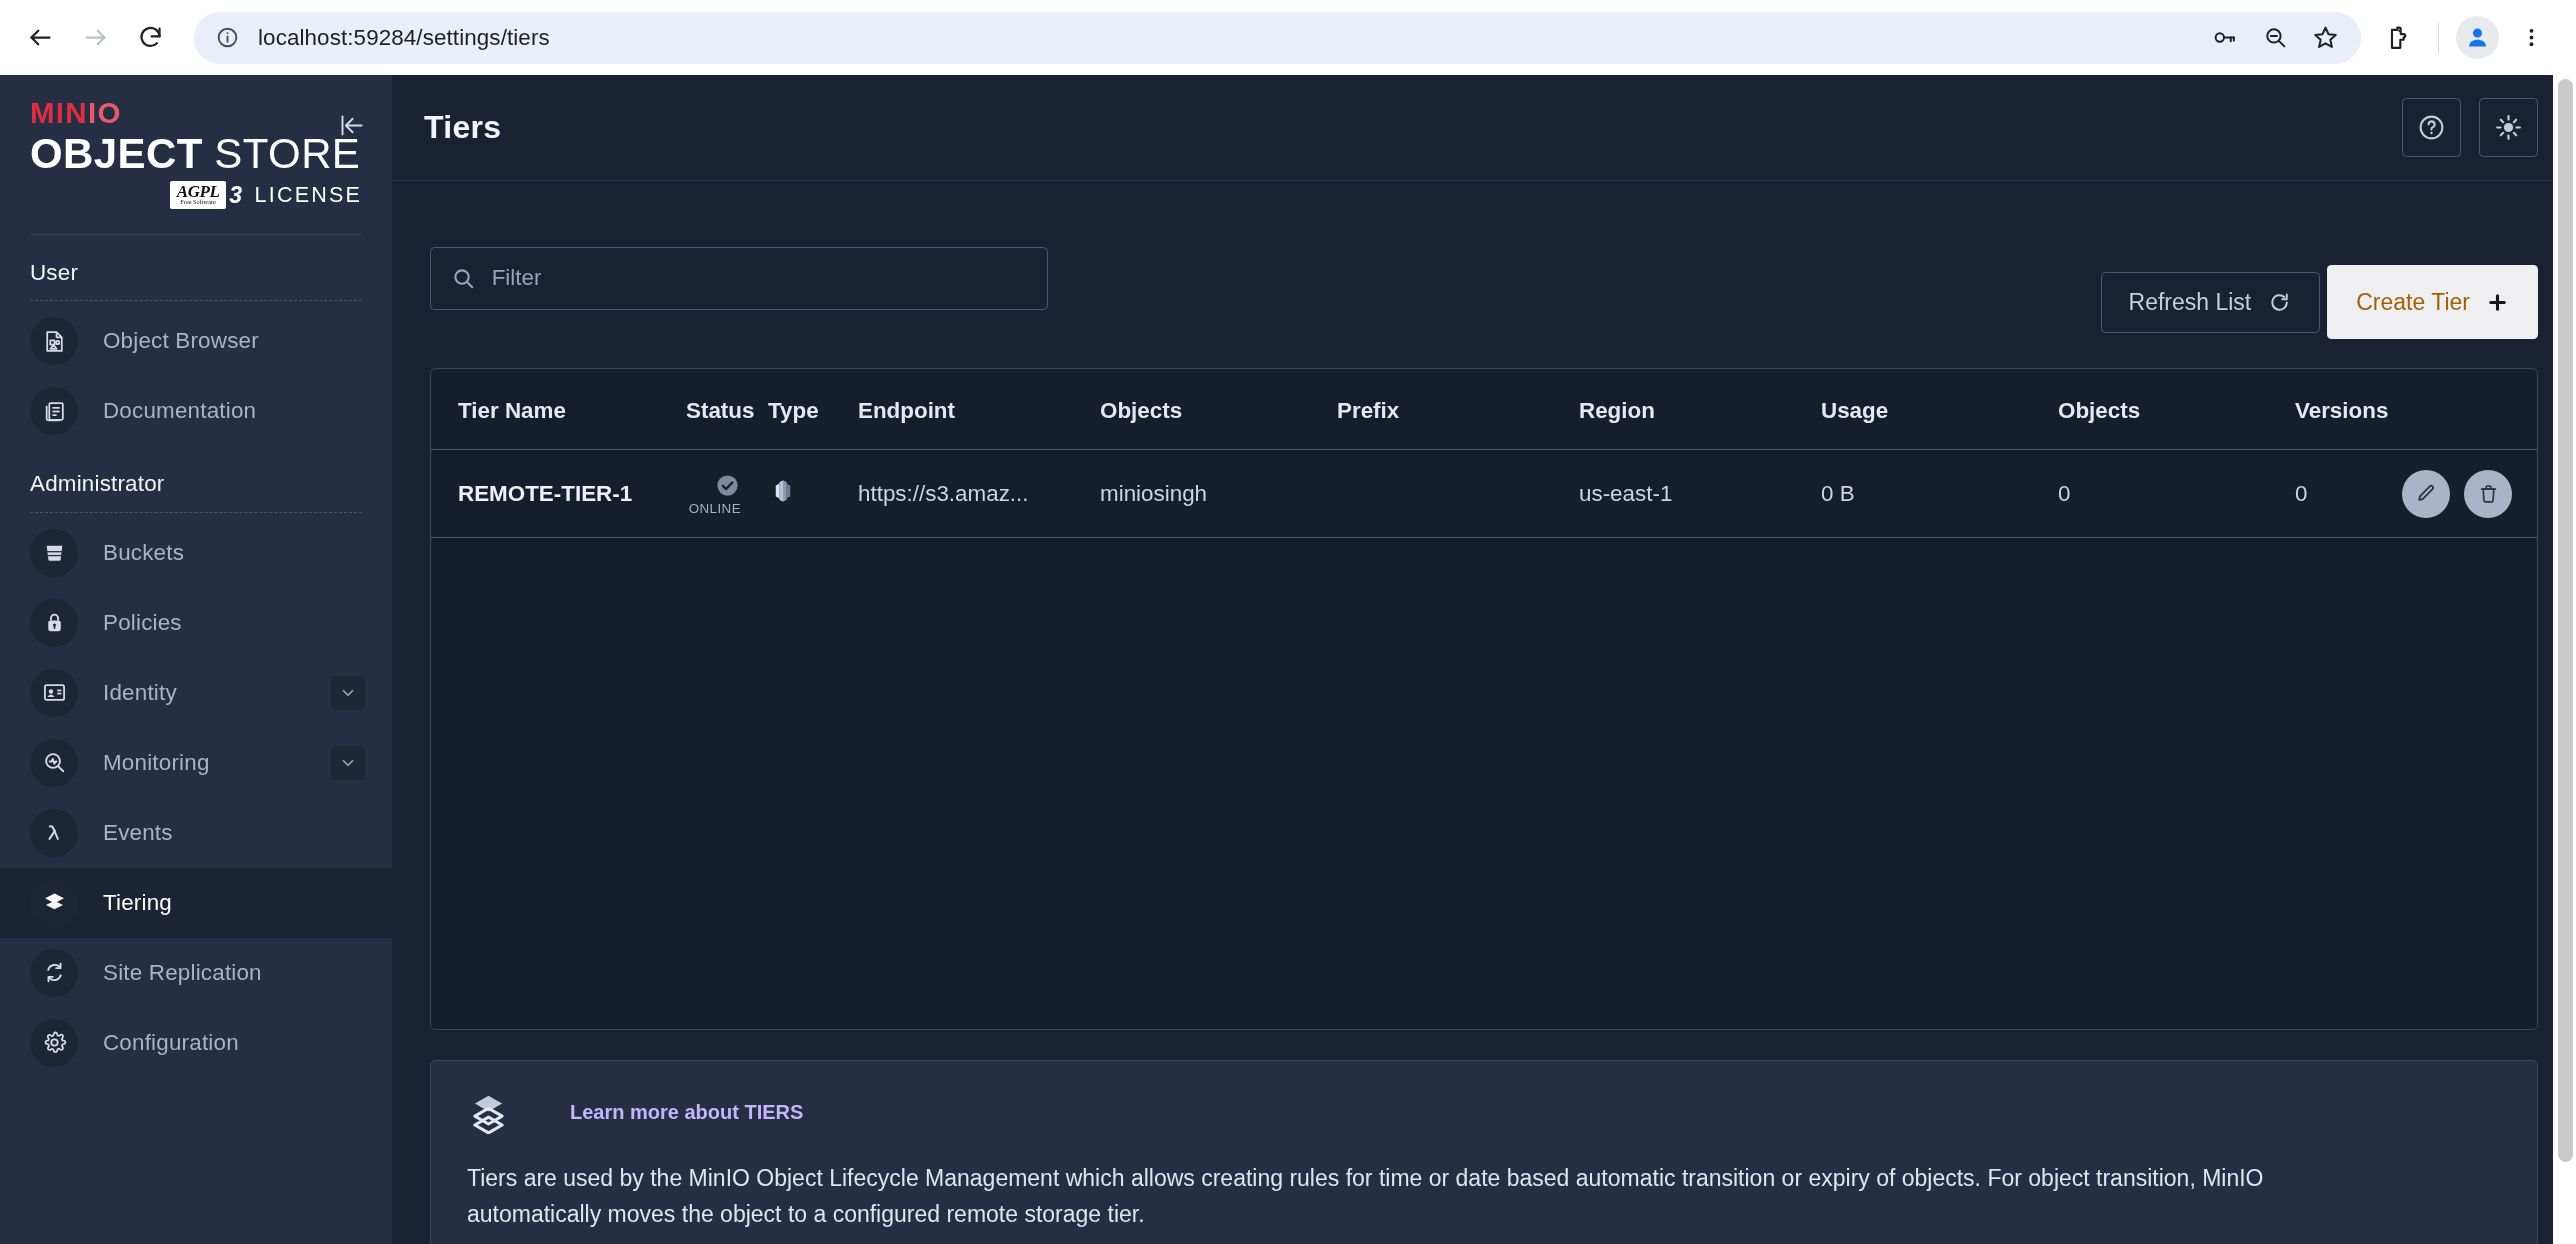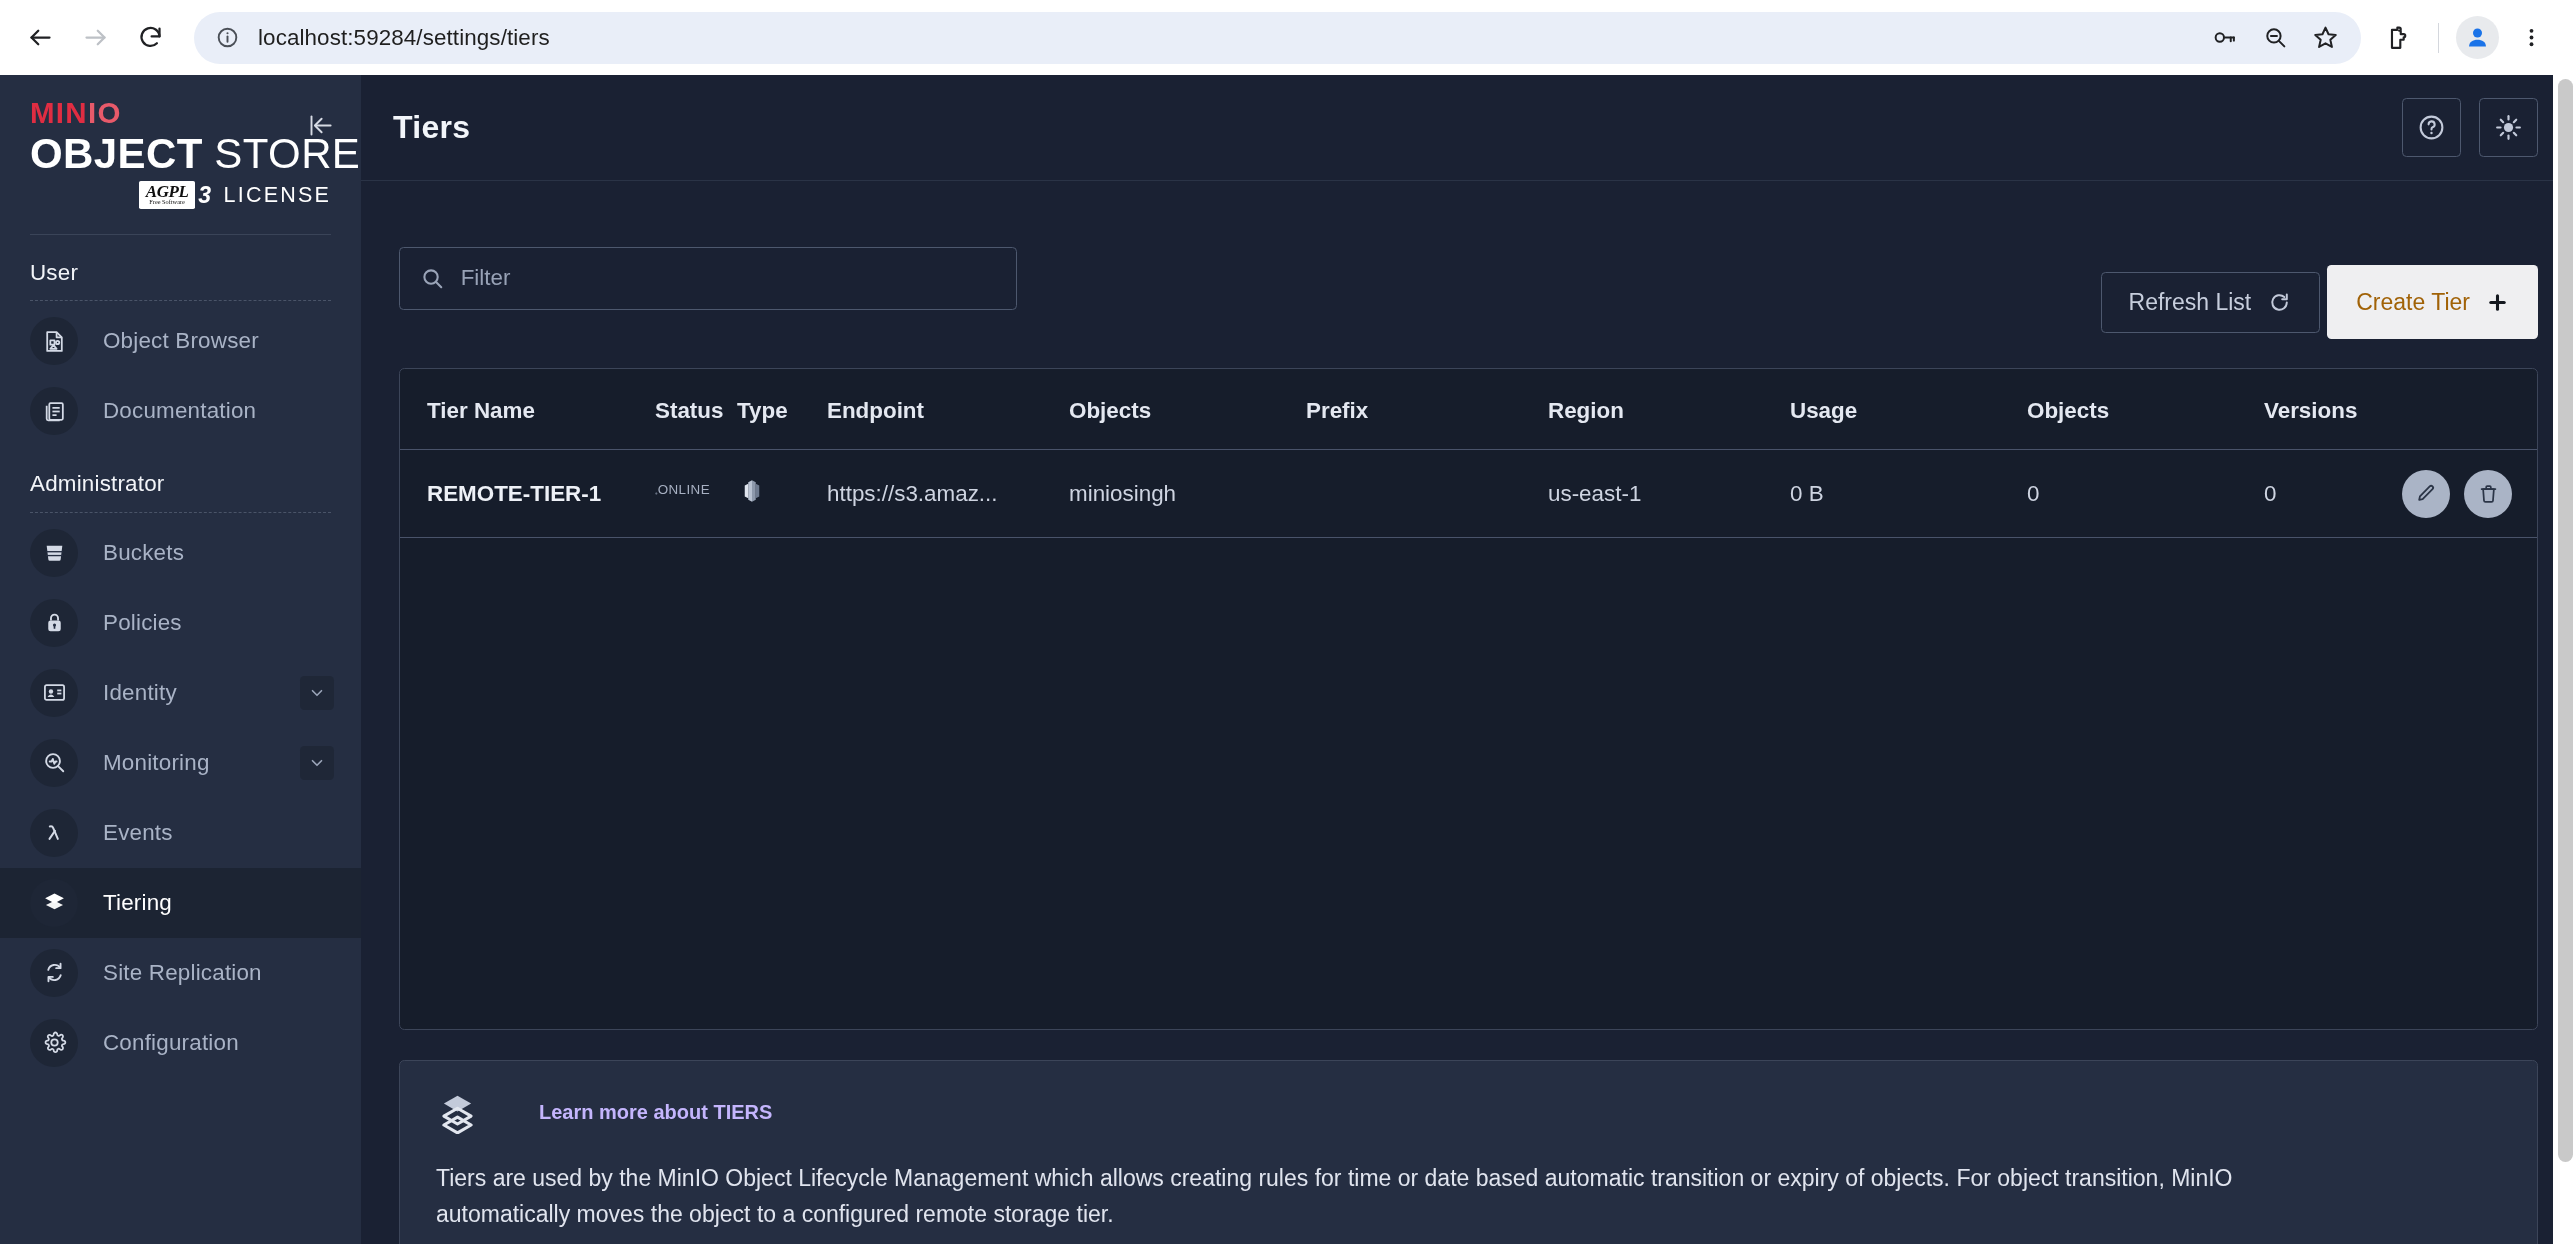--- a/index.html
+++ b/index.html
@@ -77,21 +77,21 @@
   
   #app {
     display: flex;
     height: calc(1244px - 75px);
     width: 2576px;
     background: #1a2133;
   }
 
   
   #sidebar {
-    width: 361px;
+    width: 392px;
     flex: none;
     background: #252e42;
     display: flex;
     flex-direction: column;
     padding-top: 23px;
     position: relative;
   }
   #logo-block { padding: 0 30px; position: relative; }
   #collapse-btn {
     position: absolute;
@@ -314,21 +314,21 @@
     color: #ced4e1;
     padding: 19.7px 0;
     border-bottom: 0.9px solid #49536a;
     white-space: nowrap;
     overflow: hidden;
     text-overflow: ellipsis;
   }
   td.tier-name { font-weight: bold; color: #eef1f7; }
   .col-pad-first { padding-left: 27px !important; }
   .status-cell { text-align: left; }
-  .status-wrap { display: flex; flex-direction: row; align-items: flex-start; width: 55px; }
+  .status-wrap { display: flex; flex-direction: column; align-items: flex-end; width: 55px; }
   .status-label { font-size: 13.4px; color: #a7b0c2; letter-spacing: 0.4px; margin-top: 1.8px; }
   .row-actions { display: flex; justify-content: flex-end; gap: 14.3px; padding-right: 25px; }
   .circ-btn {
     width: 48px; height: 48px;
     border-radius: 50%;
     background: #aab4c6;
     display: flex; align-items: center; justify-content: center;
     cursor: pointer;
     border: none;
   }

